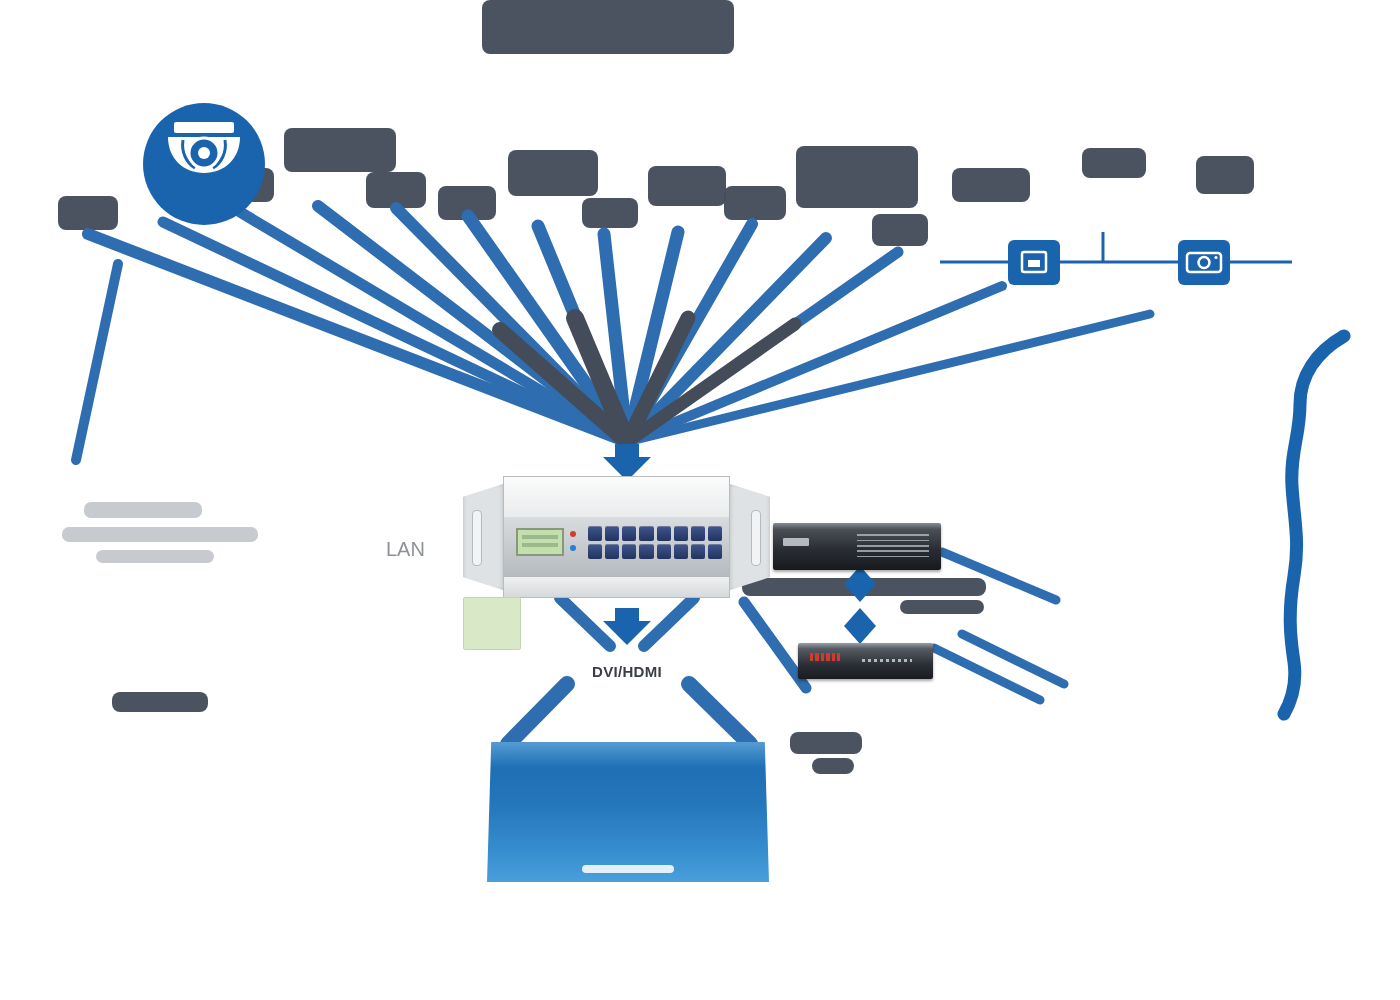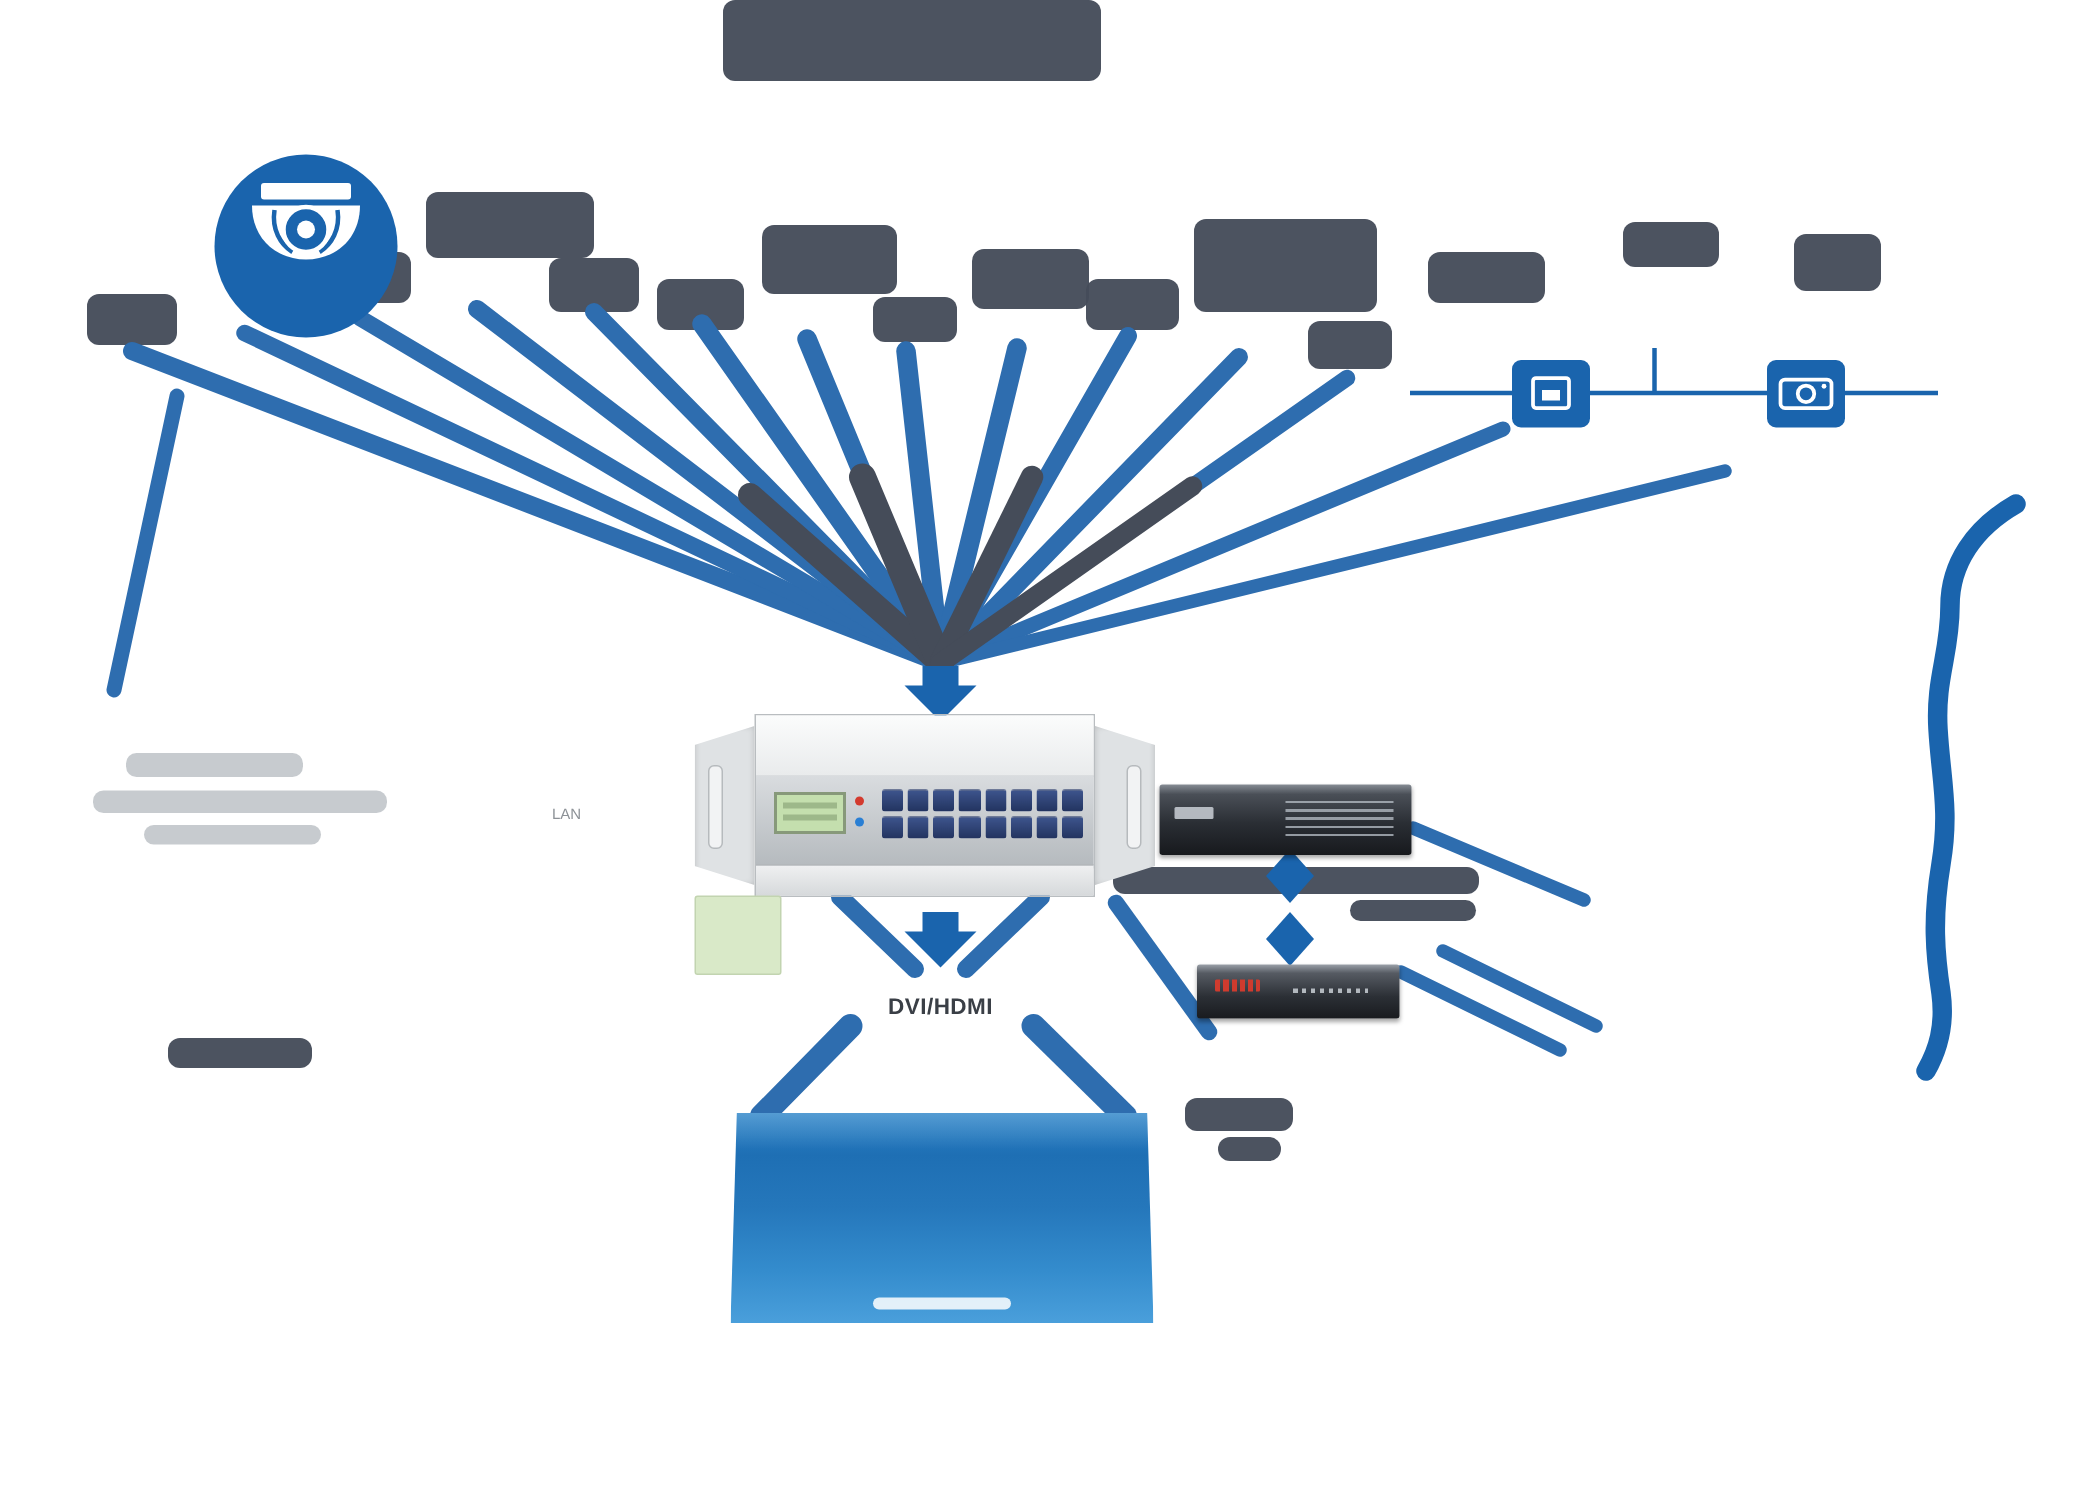--- a/index.html
+++ b/index.html
@@ -71,21 +71,21 @@
   
   .screen{position:absolute;left:487px;top:742px;width:282px;height:140px;z-index:3;
     clip-path:polygon(1.5% 0,98.5% 0,100% 100%,0 100%);
     background:linear-gradient(180deg,#2f86c9 0%,var(--screen-blue,#1e6fb4) 20%,#2577bb 45%,#348ccd 75%,#4a9fdb 100%);}
   .screen .glare{position:absolute;left:0;top:0;right:0;height:24px;
     background:linear-gradient(180deg,rgba(255,255,255,.18),rgba(255,255,255,0));}
   .screen .caption{position:absolute;left:50%;bottom:9px;transform:translateX(-50%);
     width:92px;height:8px;background:rgba(255,255,255,.85);border-radius:4px;}
   
   .lbl{position:absolute;z-index:4;}
-  .lan{left:368px;top:538px;font-size:10px;color:var(--label-gray,#8d9297);}
+  .lan{left:386px;top:538px;font-size:20px;color:var(--label-gray,#8d9297);}
   .dvi{left:553px;top:663px;width:148px;text-align:center;font-size:15px;font-weight:bold;
     color:var(--text-dark,#3a3f46);letter-spacing:.3px;}
 </style>
 </head>
 <body>
 
 <div class="canvas">
 
   <div class="sil" style="left:482px;top:0;width:252px;height:54px"></div>
   <div class="sil" style="left:58px;top:196px;width:60px;height:34px"></div>

